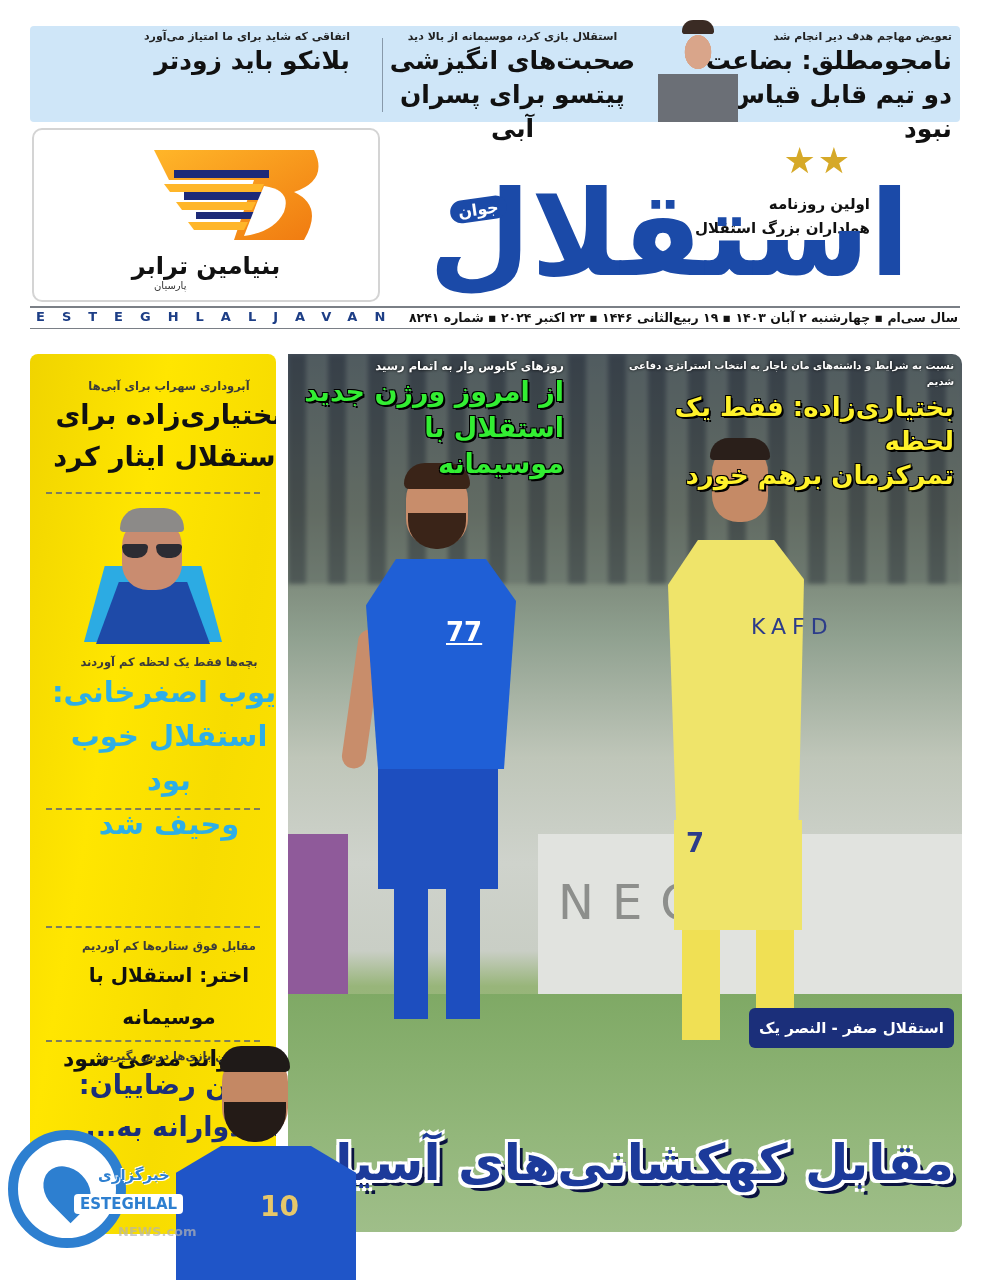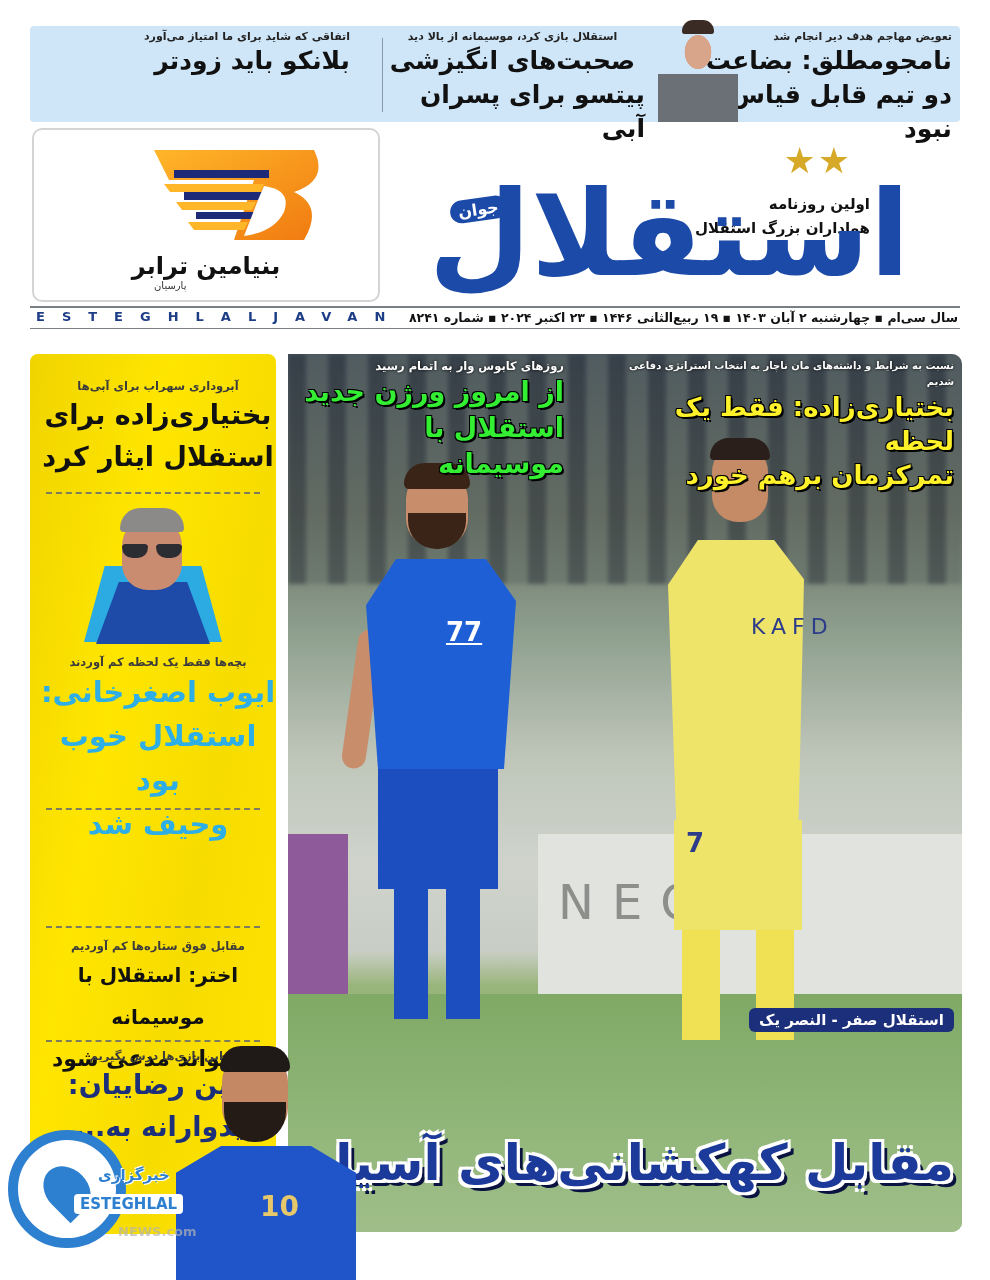--- a/index.html
+++ b/index.html
@@ -55,21 +55,21 @@
     letter-spacing: 17px; direction: ltr; text-align: left;
   }
   .dateline { position: absolute; right: 32px; top: 310px; font-size: 12.5px; font-weight: bold; color: #111; }
 
   
   .sidebar {
     position: absolute; left: 30px; top: 354px; width: 246px; height: 880px;
     background: linear-gradient(100deg, #f0d400 0%, #ffe600 35%, #f7dc00 65%, #ffe300 100%);
     border-radius: 8px 8px 0 0; overflow: hidden;
   }
-  .sb-item { position: absolute; left: 5px; width: 246px; text-align: center; }
+  .sb-item { position: absolute; left: 16px; width: 246px; text-align: center; }
   .sb-kicker { font-size: 11.5px; font-weight: bold; color: #3b3b3b; line-height: 16px; }
   .sb-head { font-size: 27px; font-weight: bold; color: #111; line-height: 42px; letter-spacing: -0.5px; }
   .sb-head.cyan { color: #2eaee6; }
   .sb-head.navy { color: #1b2f7a; }
   .sb-dash { position: absolute; left: 16px; width: 214px; height: 1px; border-top: 2px dashed #7d7d5c; }
   .sb-photo {
     position: absolute; left: 54px; top: 150px; width: 138px; height: 140px;
   }
   .sb-photo .hex { position:absolute; left: 0; top: 62px; width: 138px; height: 76px; background:#2cabe3; clip-path: polygon(15% 0, 85% 0, 100% 100%, 0 100%); }
   .sb-photo .shirt { position:absolute; left: 12px; top: 78px; width: 114px; height: 62px; background:#1e4aa8; clip-path: polygon(20% 0, 80% 0, 100% 100%, 0 100%); }
@@ -112,21 +112,21 @@
   .py-leg1 { position:absolute; left: 22px; top: 486px; width: 38px; height: 110px; background:#f0e054; }
   .py-leg2 { position:absolute; left: 96px; top: 486px; width: 38px; height: 110px; background:#f0e054; }
 
   .mp-text { position:absolute; text-align: right; }
   .mp-kicker-w { font-size: 11.5px; font-weight: bold; color: #fff; line-height: 16px; text-shadow: 0 0 3px #000; }
   .mp-head-y { font-size: 26px; font-weight: bold; color: #fff22a; line-height: 34px; text-shadow: 2px 2px 0 #000, -1px -1px 0 #000, 1px -1px 0 #000, -1px 1px 0 #000; }
   .mp-head-g { font-size: 27px; font-weight: bold; color: #33ee33; line-height: 36px; text-shadow: 2px 2px 0 #000, -1px -1px 0 #000, 1px -1px 0 #000, -1px 1px 0 #000; }
 
   .result-tag {
     position: absolute; right: 8px; top: 654px; background: #1b2f7a; color: #fff;
-    font-size: 15px; font-weight: bold; padding: 3px 10px; border-radius: 6px; margin-left: 18px;
+    font-size: 15px; font-weight: bold; padding: 11px 10px; border-radius: 6px; margin-left: 18px;
   }
   .main-head {
     position: absolute; right: 8px; text-align: right; font-size: 50px; font-weight: bold;
     color: #1c3a9a; line-height: 66px; letter-spacing: -1px;
     text-shadow: 3px 3px 0 #ffffff, -3px -3px 0 #ffffff, 3px -3px 0 #ffffff, -3px 3px 0 #ffffff, 6px 6px 0 #0a1240;
   }
 
   
   .rezaeian { position:absolute; left: 176px; top: 1050px; width: 180px; height: 230px; }
   .rz-head { position:absolute; left: 46px; top: 0; width: 66px; height: 88px; background:#c48864; border-radius: 32px 32px 30px 30px; }
@@ -154,21 +154,21 @@
     <div class="head">نامجومطلق: بضاعت</div>
     <div class="head">دو تیم قابل قیاس نبود</div>
   </div>
   <div class="coach-photo">
       <div class="hair"></div>
     </div>
   <div class="vsep" style="left: 352px;"></div>
   <div class="top-box mid">
     <div class="kicker" style="text-align:center;">استقلال بازی کرد، موسیمانه از بالا دید</div>
     <div class="head" style="text-align:center;">صحبت‌های انگیزشی</div>
-    <div class="head" style="text-align:right;">پیتسو برای پسران آبی</div>
+    <div class="head" style="text-align:center;">پیتسو برای پسران آبی</div>
   </div>
   <div class="top-box left">
     <div class="kicker">اتفاقی که شاید برای ما امتیاز می‌آورد</div>
     <div class="head" style="letter-spacing:3px;">بلانکو باید زودتر</div>
   </div>
 </div>
 
 <div class="ad-box">
   <svg class="ad-logo" viewBox="0 0 200 110">
     <defs>

